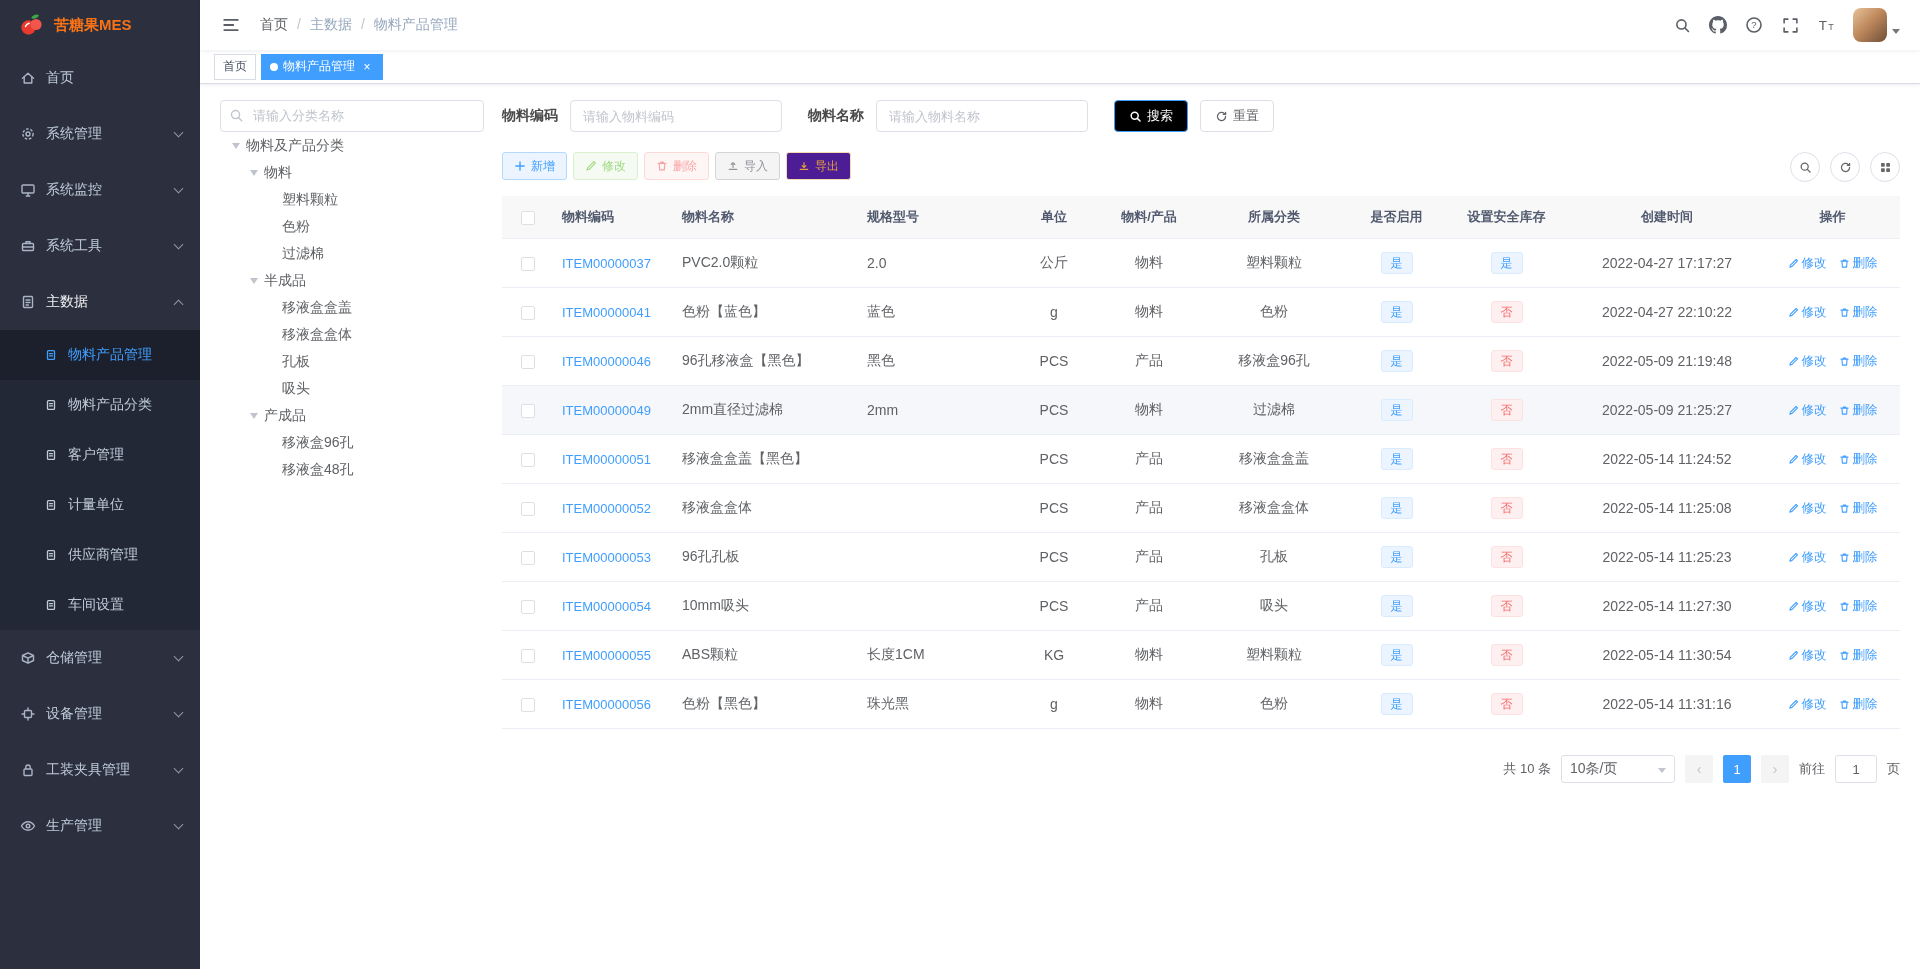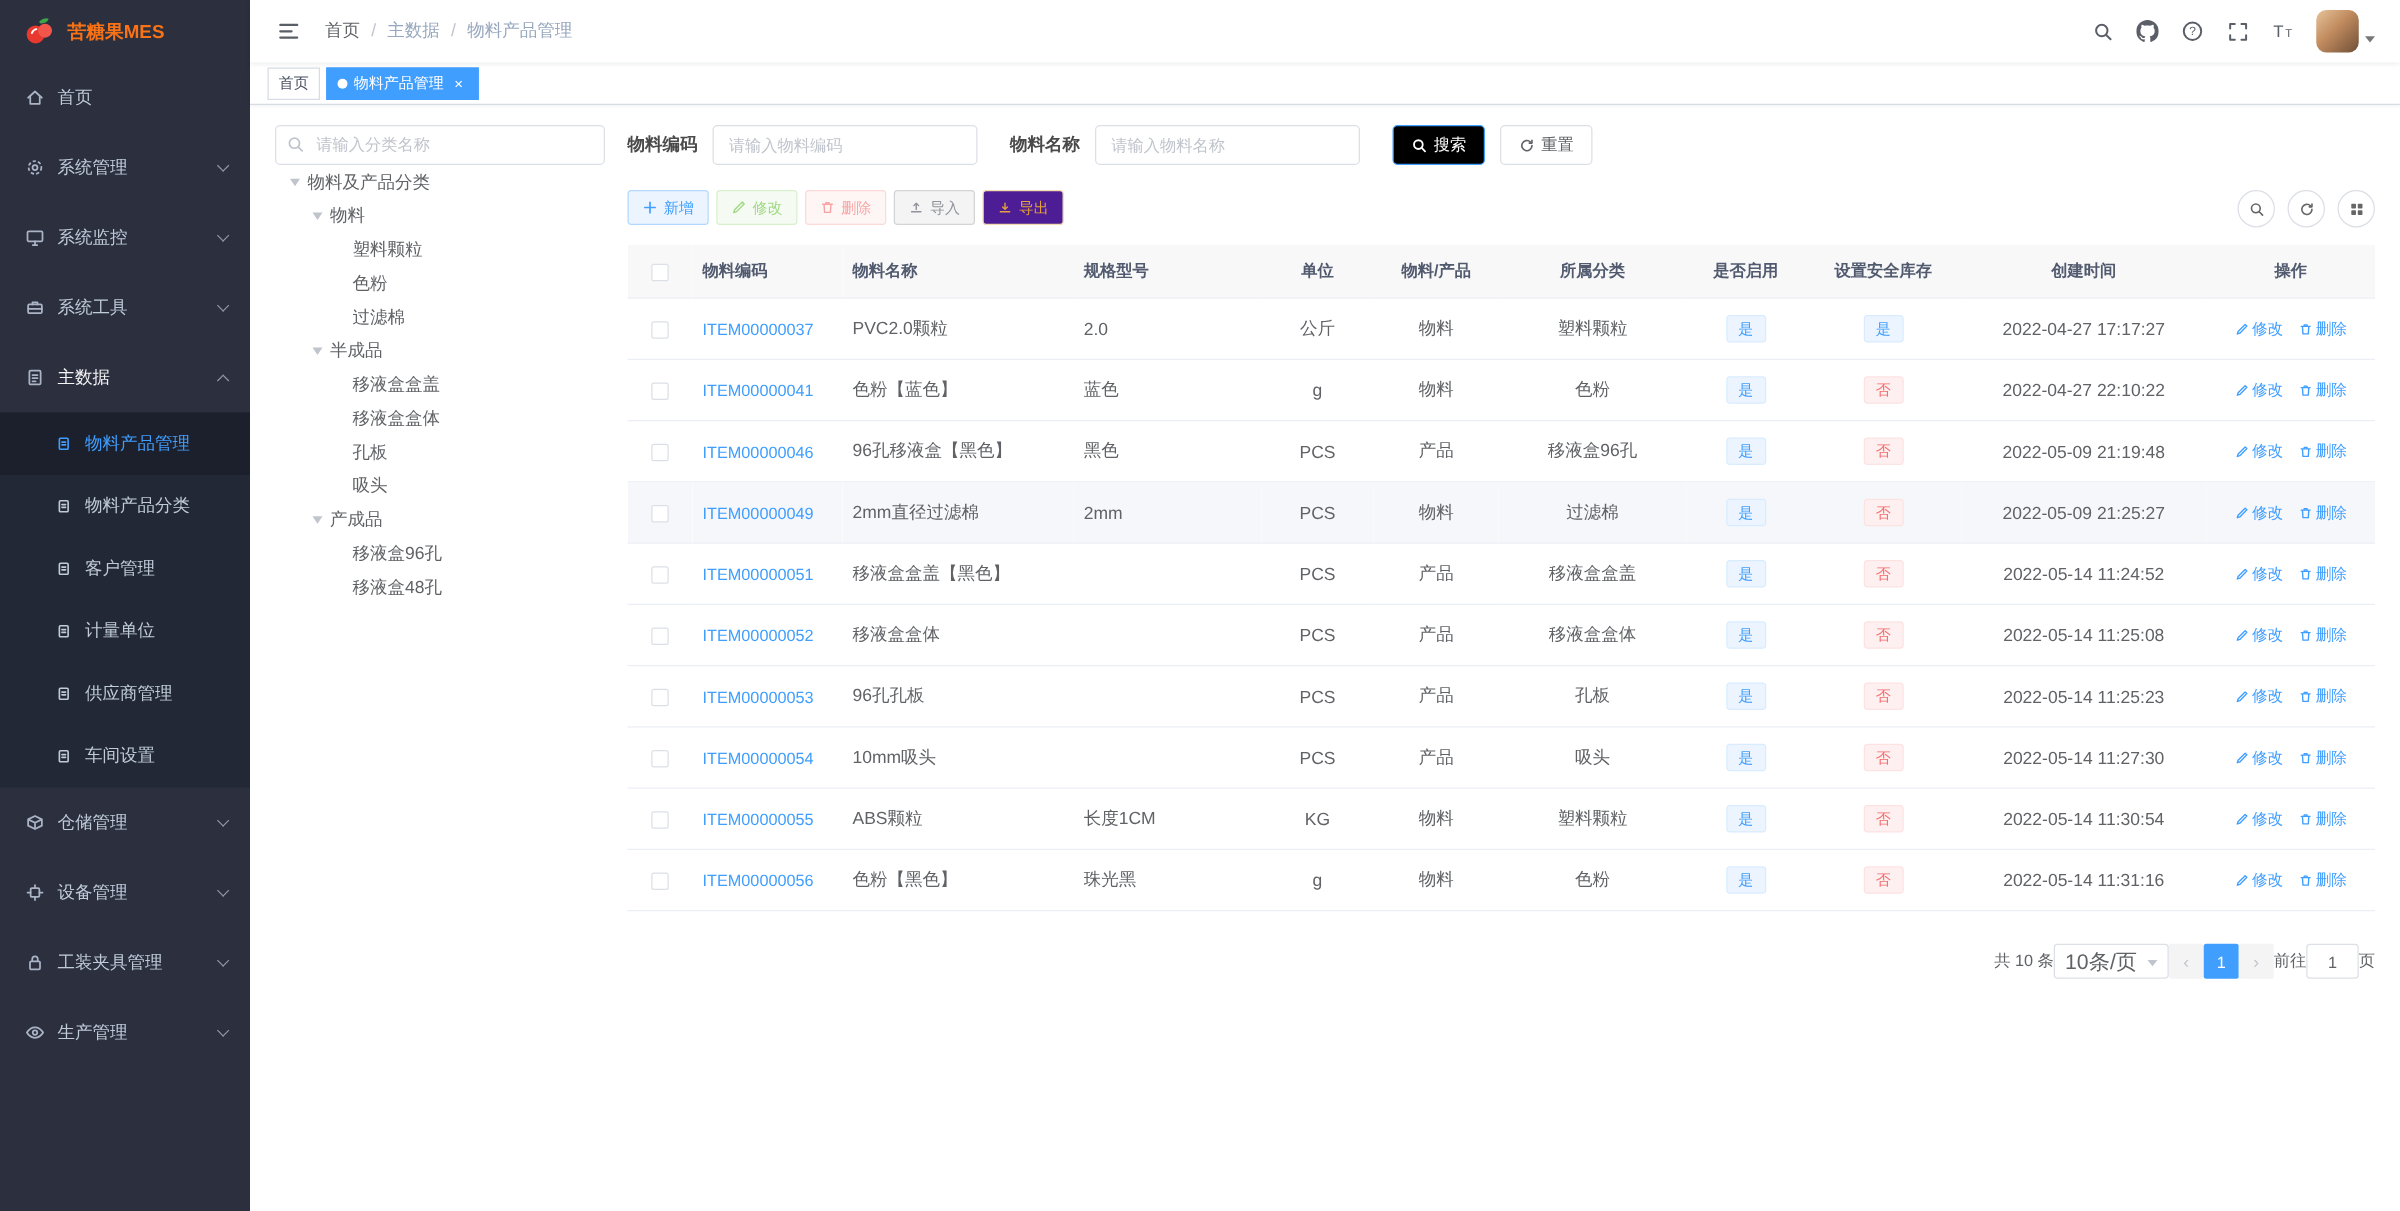--- a/index.html
+++ b/index.html
@@ -116,24 +116,24 @@
   .checkbox{display:inline-block;width:14px;height:14px;border:1px solid #dcdfe6;border-radius:2px;
     background:#fff;vertical-align:middle;cursor:pointer}
   .link{color:#409eff;font-size:13px;text-decoration:none;cursor:pointer}
   .tag{display:inline-block;height:22px;line-height:20px;padding:0 9px;font-size:12px;border-radius:3px;border:1px solid transparent}
   .tag[data-v="是"]{color:#409eff;background:#ecf5ff;border-color:#d9ecff}
   .tag[data-v="否"]{color:#f56c6c;background:#fef0f0;border-color:#fde2e2}
   .ops{white-space:nowrap}
   .op{color:#409eff;font-size:12.5px;display:inline-flex;align-items:center;gap:3px;cursor:pointer;margin:0 6px}
 
   
-  .pagination{display:flex;align-items:center;justify-content:flex-end;
+  .pagination{display:flex;align-items:center;justify-content:flex-end;gap:10px;
     margin-top:26px;font-size:13px;color:#606266}
-  .pg-size{width:92px;height:28px;border:1px solid #dcdfe6;border-radius:3px;display:flex;
-    align-items:center;padding:0 8px;position:relative;cursor:pointer;font-size:17px}
+  .pg-size{width:114px;height:28px;border:1px solid #dcdfe6;border-radius:3px;display:flex;
+    align-items:center;padding:0 8px;position:relative;cursor:pointer;font-size:14px}
   .select-caret{position:absolute;right:8px;top:12px;width:0;height:0;border:4px solid transparent;
     border-top:5px solid #c0c4cc}
   .pg-btn{min-width:28px;height:28px;border:none;background:#f4f4f5;color:#c0c4cc;border-radius:2px;
     font-size:14px;cursor:pointer;display:inline-flex;align-items:center;justify-content:center;
     font-family:"Liberation Sans","DejaVu Sans",sans-serif}
   .pg-btn.page{color:#606266;font-size:13px}
   .pg-btn.active{background:#409eff;color:#fff}
   .pg-input{width:42px;height:28px;border:1px solid #dcdfe6;border-radius:3px;text-align:center;
     font-size:13px;color:#606266;outline:none;font-family:"Liberation Sans","DejaVu Sans",sans-serif}
 

